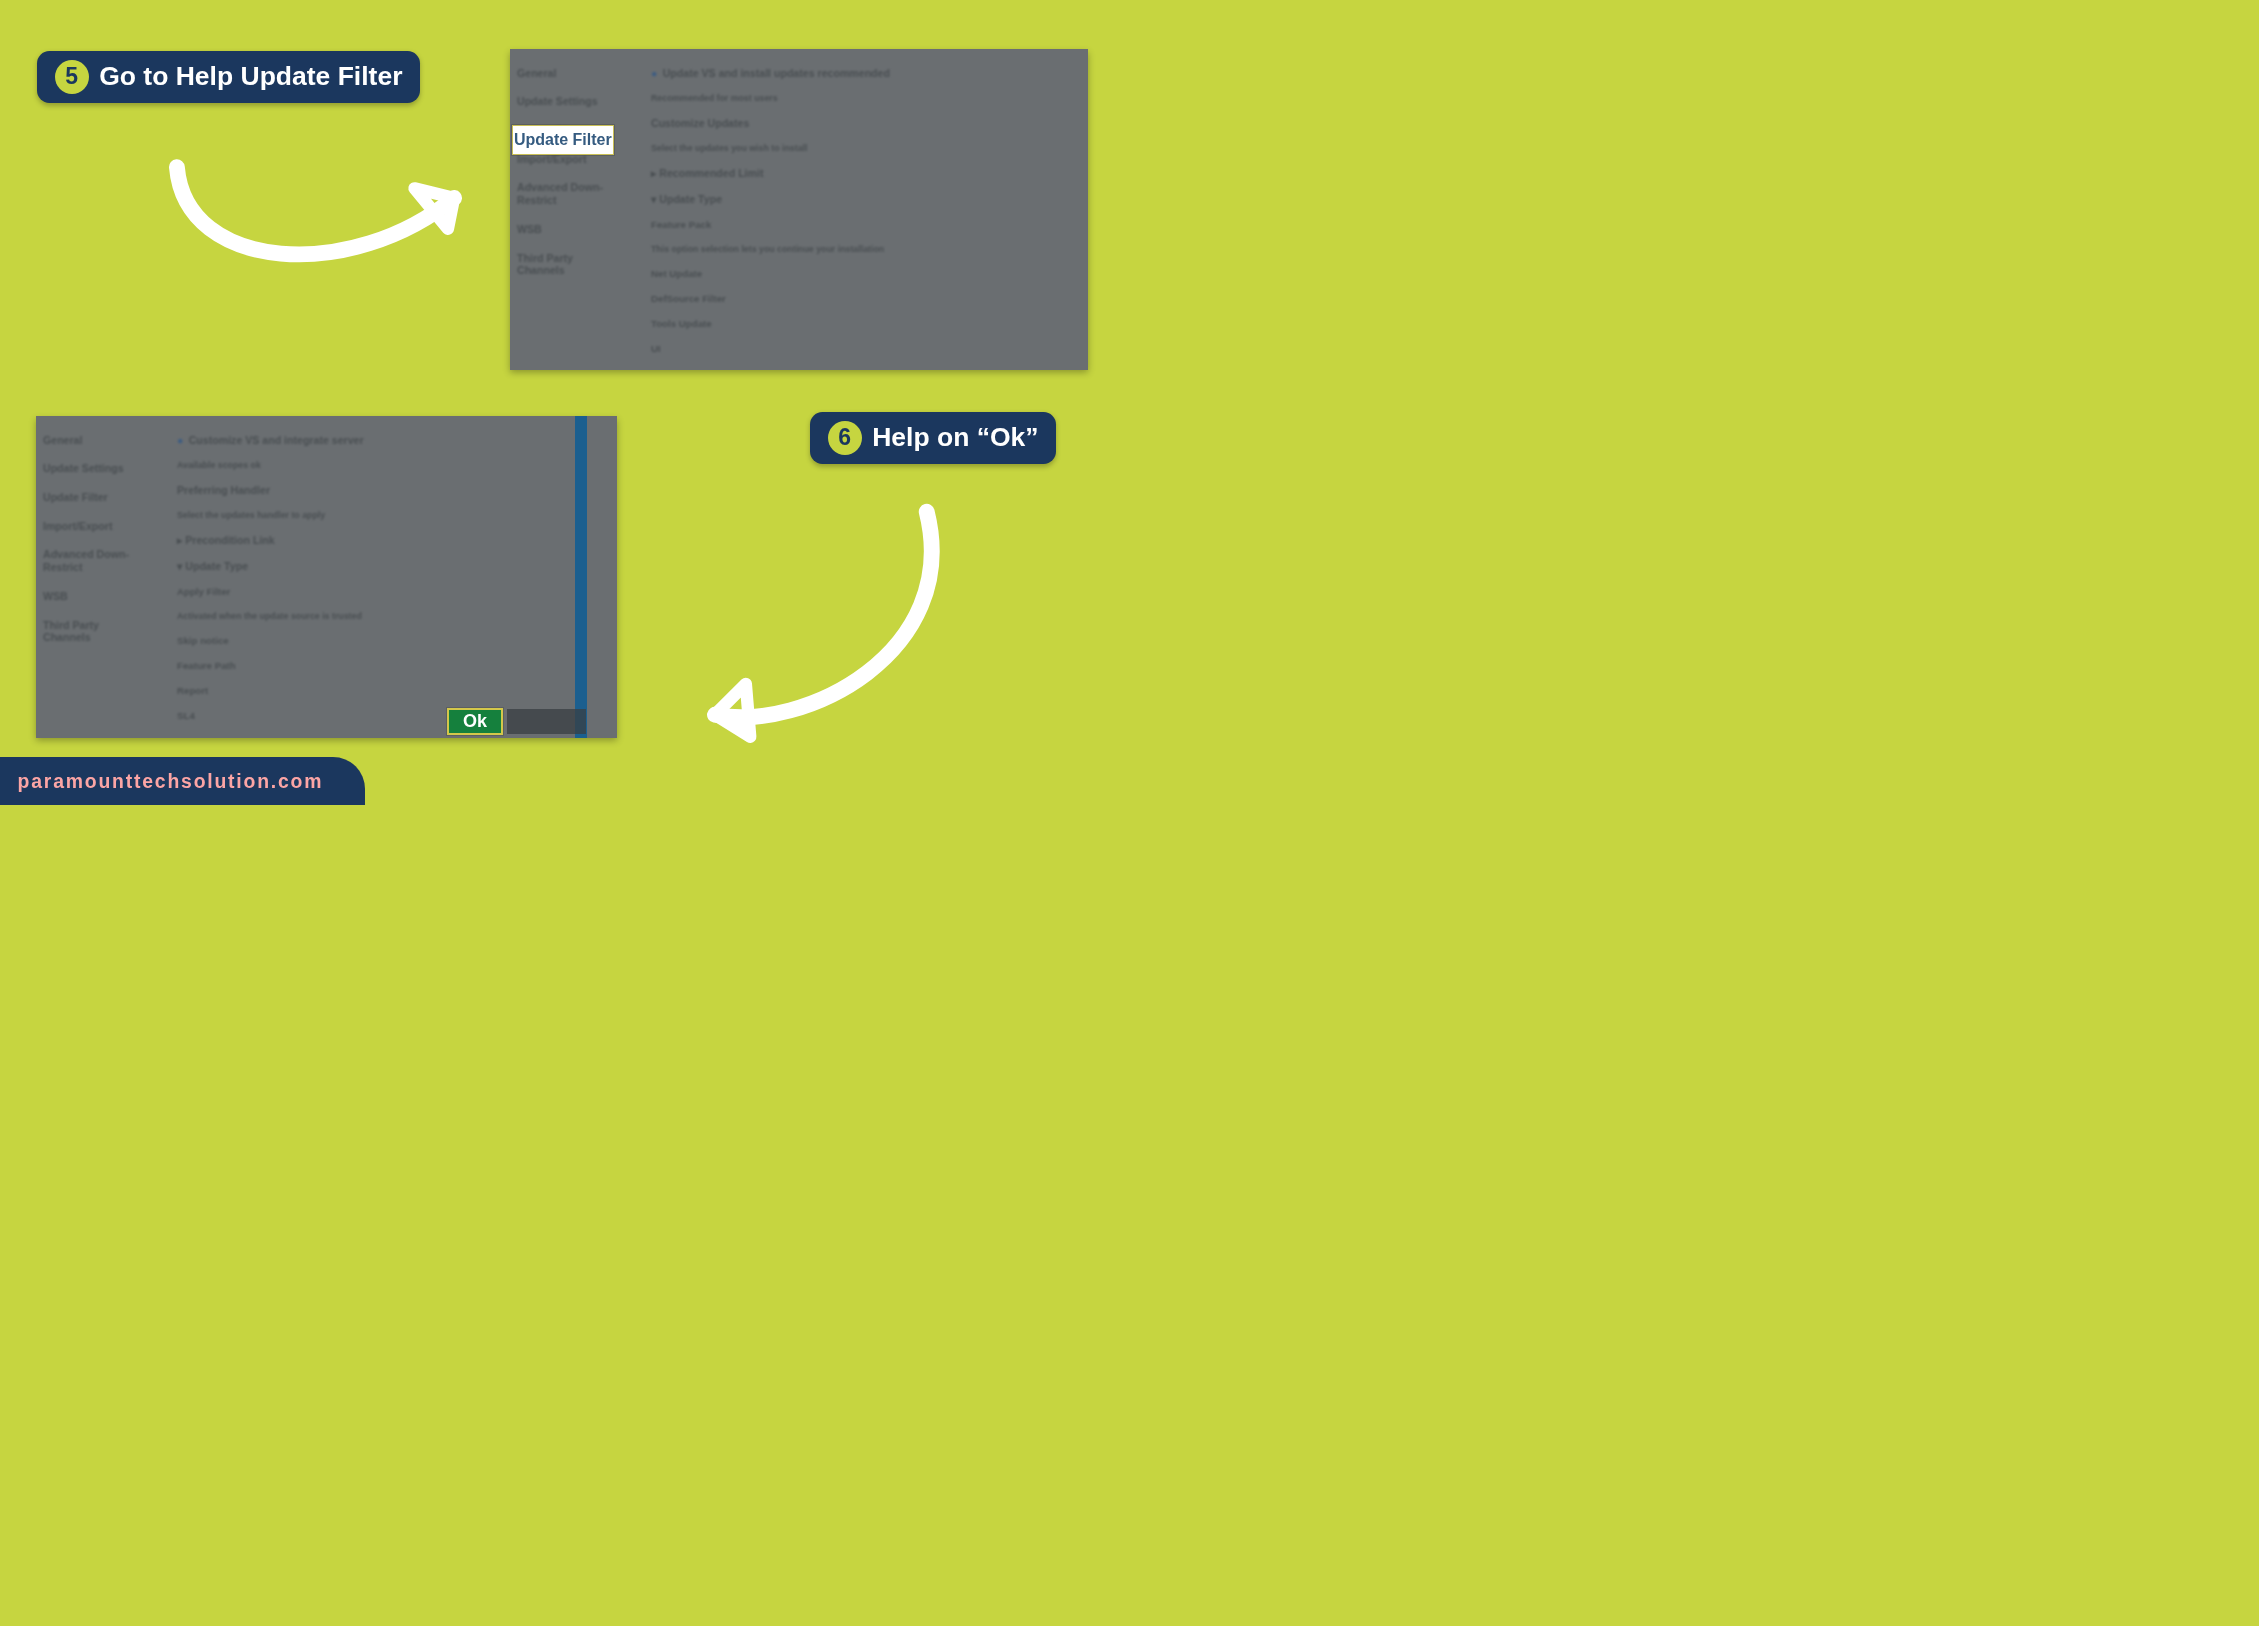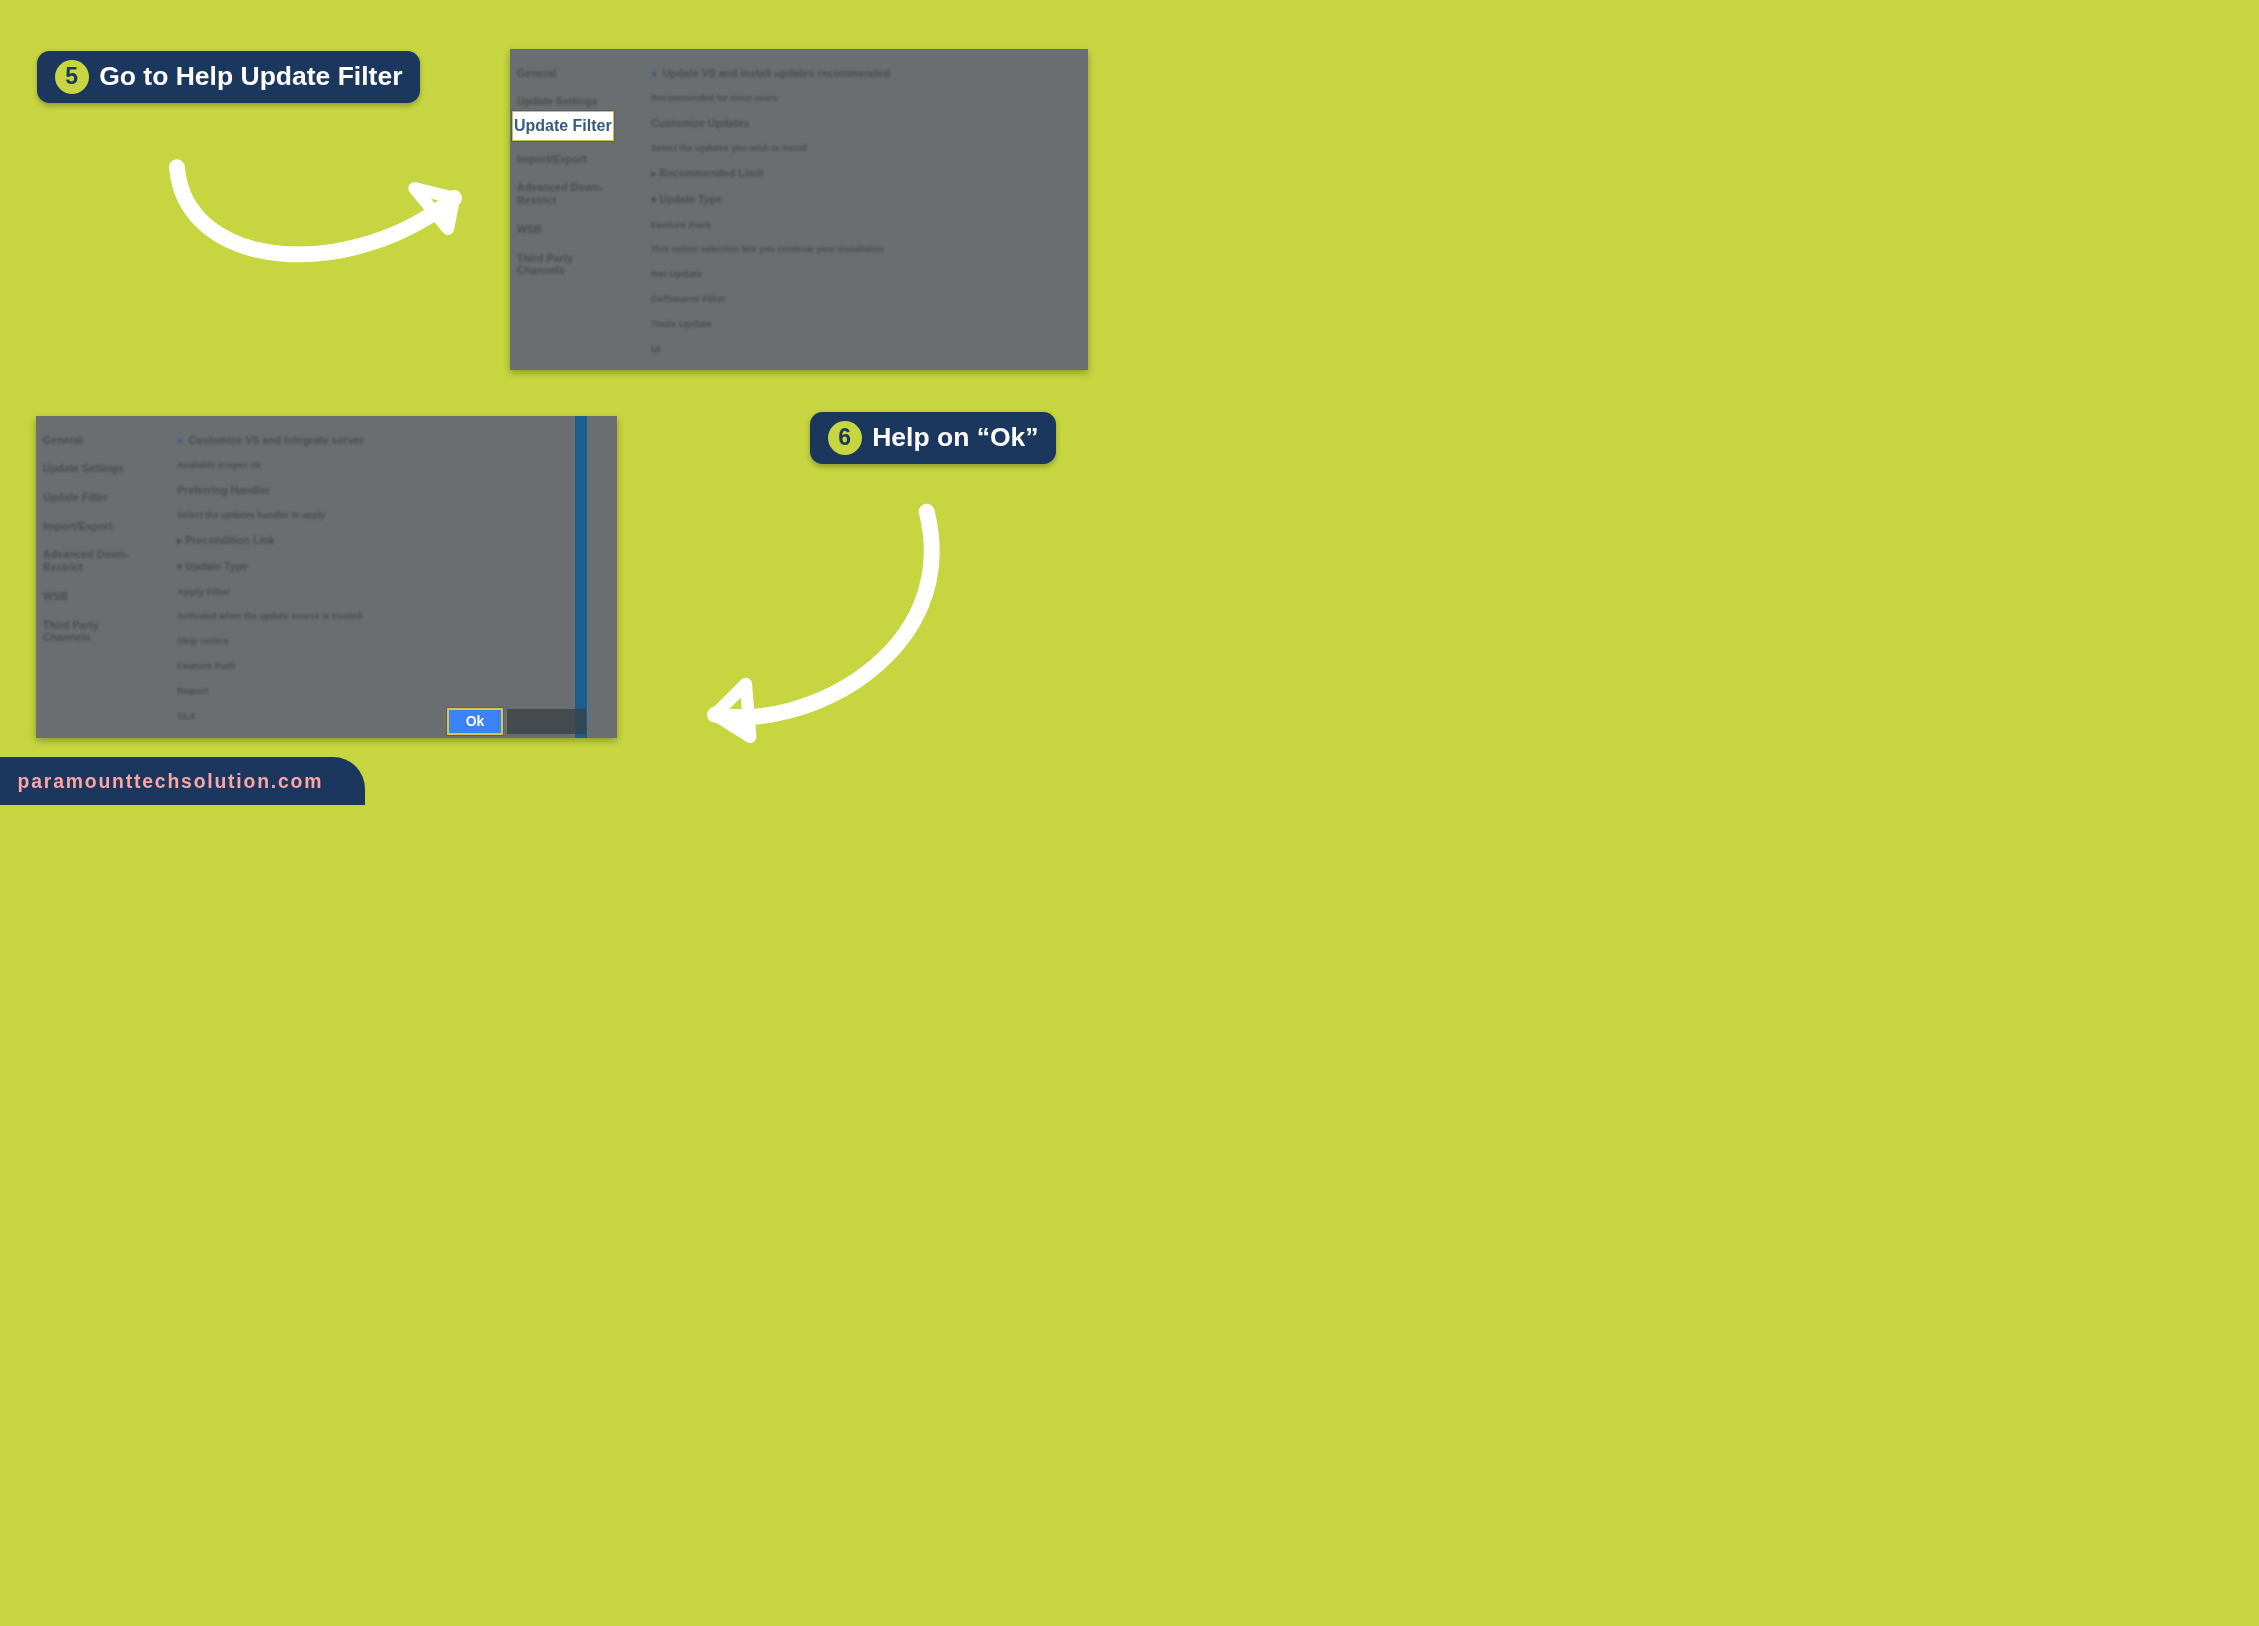--- a/index.html
+++ b/index.html
@@ -108,31 +108,31 @@
     background: #ffffff;
     border: 1.8px solid #d4c84a;
     box-shadow: 0 0 0 0.9px rgba(0,0,0,0.15);
     display: flex;
     align-items: center;
     justify-content: center;
     font-weight: 600;
   }
   
   #hl-update-filter {
-    top: 62px; left: 1.8px; width: 102px; height: 30px;
+    top: 76px; left: 1.8px; width: 102px; height: 30px;
     color: #355b80;
     font-size: 16px;
     border-color: #c9bf55;
   }
   
   #hl-ok {
     bottom: 3.5px; left: 411px; width: 56px; height: 26.5px;
-    background: #3b82f6;
+    background: #15803d;
     color: #ffffff;
-    font-size: 14px;
+    font-size: 18px;
     border: 2.6px solid #d4c84a;
   }
   .ok-neighbor {
     position: absolute;
     bottom: 4.4px; left: 471px; width: 79px; height: 25px;
     background: #3a3f43;
     opacity: 0.75;
   }
 
   

